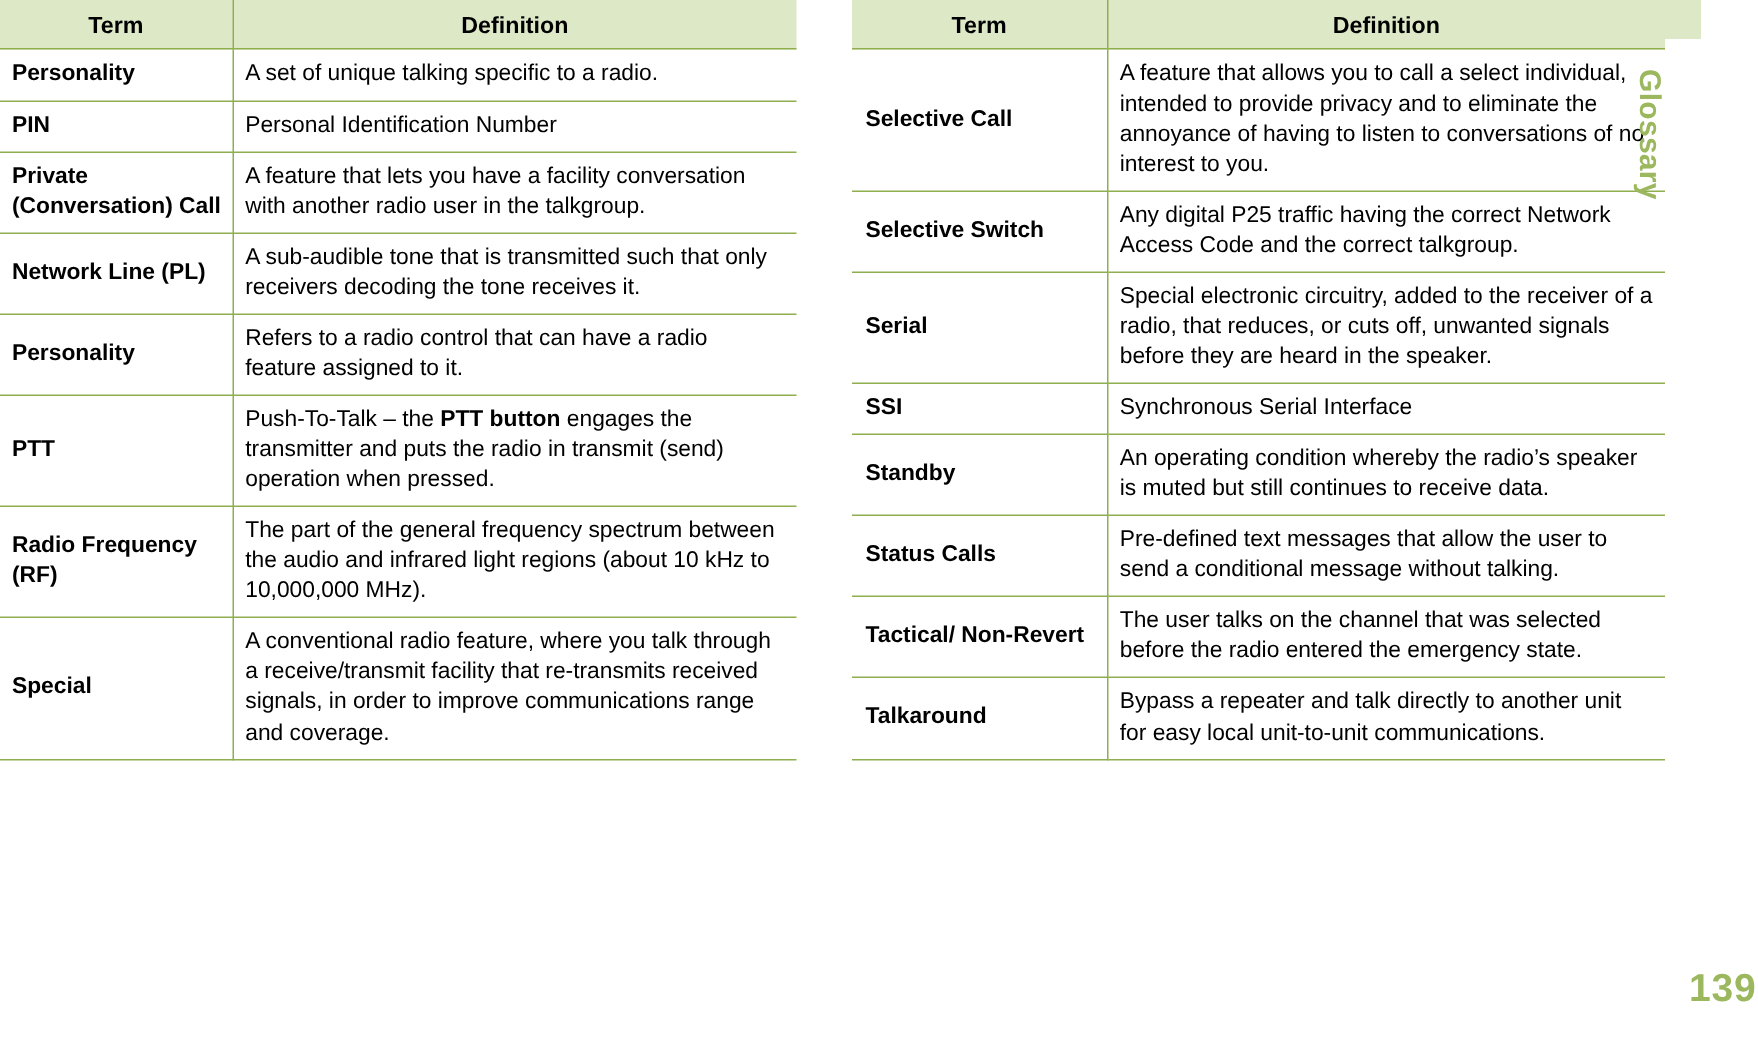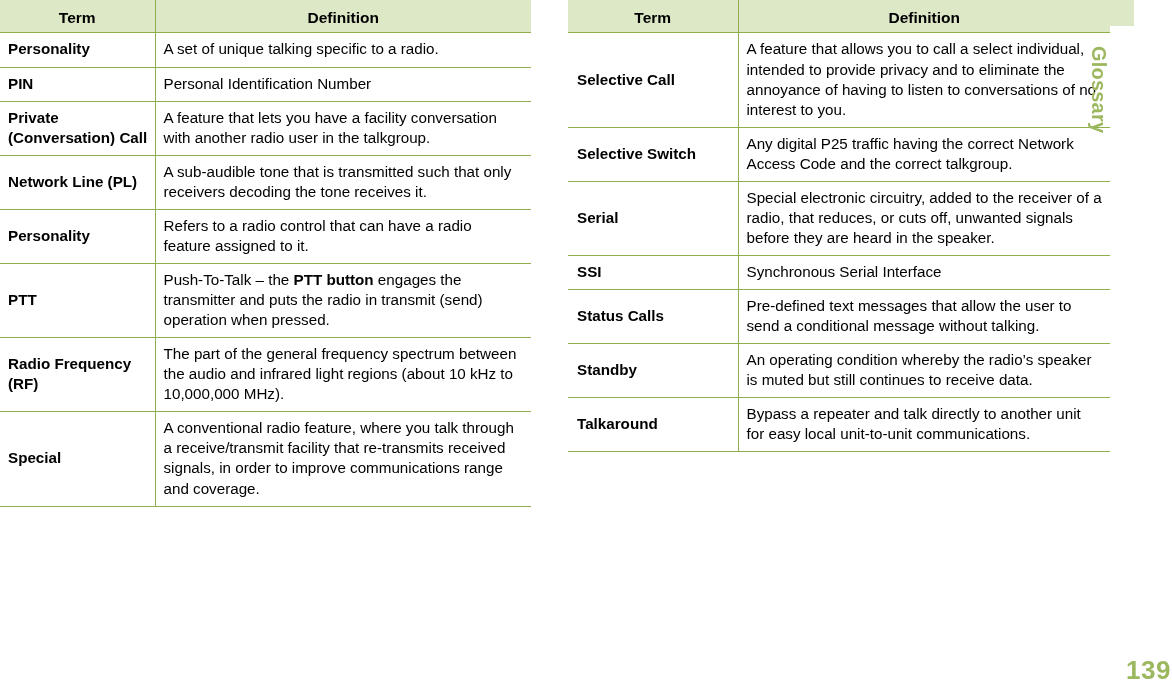--- a/index.html
+++ b/index.html
@@ -55,21 +55,21 @@
     font-weight: bold;
     color: #9cb85e;
     letter-spacing: 0.2px;
     white-space: nowrap;
     padding-left: 24px;
     box-sizing: border-box;
   }
   .page-number {
     position: absolute;
     left: 16px;
-    bottom: 8px;
+    bottom: 20px;
     font-size: 26px;
     font-weight: bold;
     color: #9cb85e;
     letter-spacing: 0.5px;
   }
 
   
   table.glossary {
     border-collapse: collapse;
     width: 100%;
@@ -198,26 +198,30 @@
           </tr>
           <tr>
             <td class="term">Serial</td>
             <td class="def">Special electronic circuitry, added to the receiver of a radio, that reduces, or cuts off, unwanted signals before they are heard in the speaker.</td>
           </tr>
           <tr>
             <td class="term">SSI</td>
             <td class="def">Synchronous Serial Interface</td>
           </tr>
           <tr>
+            <td class="term">Standby</td>
+            <td class="def">An operating condition whereby the radio’s speaker is muted but still continues to receive data.</td>
+          </tr>
+          <tr>
             <td class="term">Status Calls</td>
             <td class="def">Pre-defined text messages that allow the user to send a conditional message without talking.</td>
           </tr>
           <tr>
-            <td class="term">Standby</td>
-            <td class="def">An operating condition whereby the radio’s speaker is muted but still continues to receive data.</td>
+            <td class="term">Tactical/ Non-Revert</td>
+            <td class="def">The user talks on the channel that was selected before the radio entered the emergency state.</td>
           </tr>
           <tr>
             <td class="term">Talkaround</td>
             <td class="def">Bypass a repeater and talk directly to another unit for easy local unit-to-unit communications.</td>
           </tr>
         </tbody>
     </table>
   </div>
 
   <div class="sidebar">

